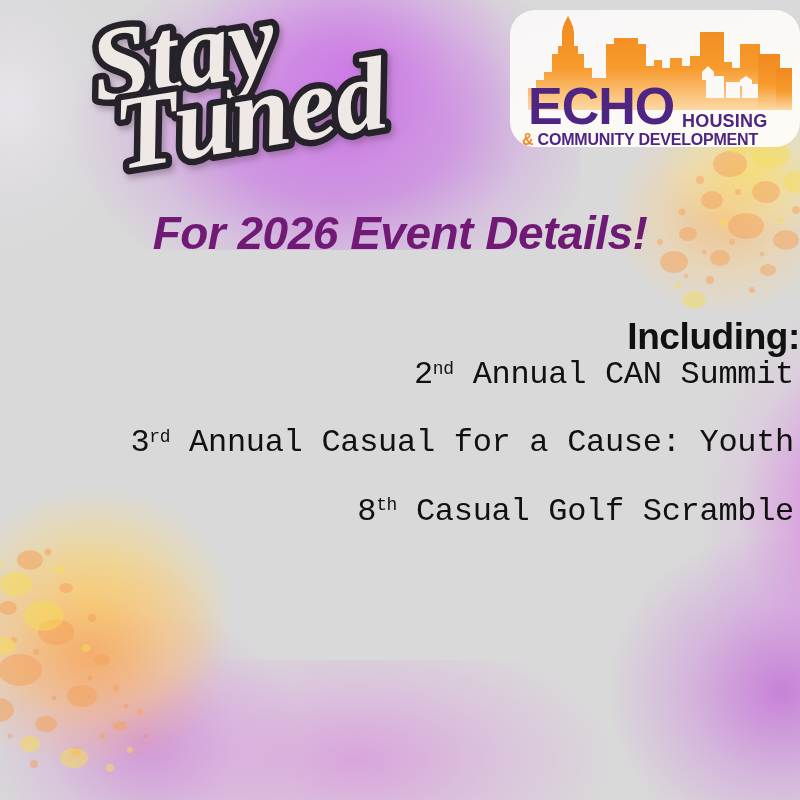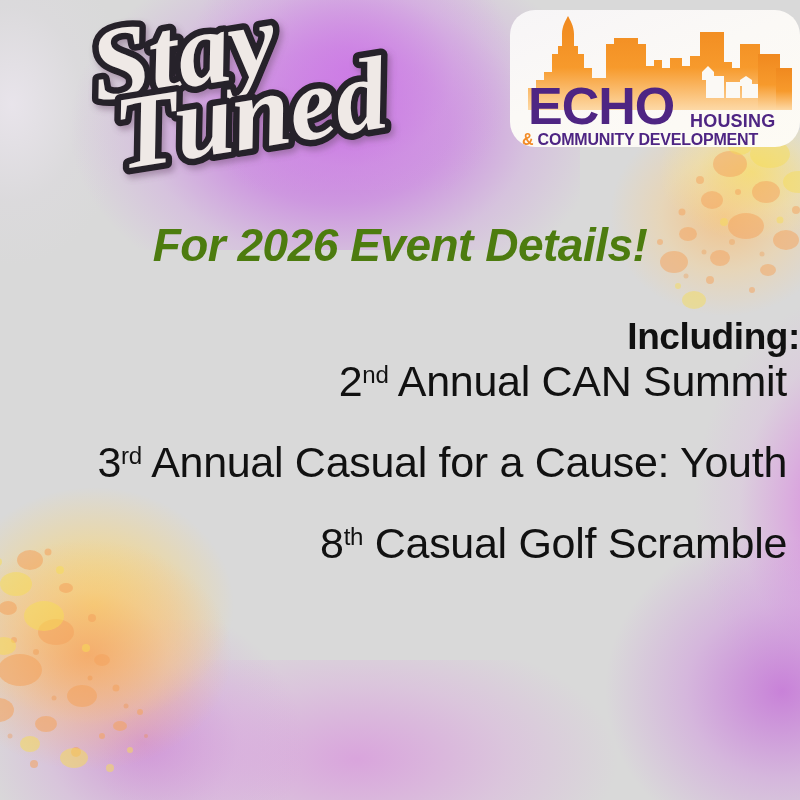--- a/index.html
+++ b/index.html
@@ -141,21 +141,20 @@
     color: #4e2583;
     letter-spacing: -1px;
   }
   .logo-housing {
     position: absolute;
     left: 172px; top: 101px;
     font-weight: bold;
     font-size: 18px;
     color: #4e2583;
     letter-spacing: 0.2px;
-    margin-left: 8px;
   }
   .logo-cdev {
     position: absolute;
     left: 12px; top: 121px;
     font-weight: bold;
     font-size: 16px;
     color: #4e2583;
     letter-spacing: -0.2px;
     white-space: nowrap;
   }
@@ -171,46 +170,46 @@
 
   
   #headline {
     position: absolute;
     left: 0; top: 206px;
     width: 800px;
     text-align: center;
     font-size: 46px;
     font-weight: bold;
     font-style: italic;
-    color: #4d7c0f;
+    color: #701a75;
     letter-spacing: -0.5px;
     white-space: nowrap;
-    margin-top: 12px;
   }
 
   
   #event-block {
     position: absolute;
     left: 0; top: 318px;
     width: 800px;
     text-align: right;
     color: #111111;
   }
   .including {
     font-size: 37px;
     font-weight: bold;
     line-height: 1.05;
     letter-spacing: -0.4px;
   }
   .event-line {
-    font-size: 43px;
+    font-size: 32px;
     font-weight: normal;
     line-height: 1.14;
     letter-spacing: -0.3px;
-    padding: 0 13px;
+    padding: 0 6px;
+    font-family: Liberation Mono, monospace;
   }
   .ev-gap { height: 32px; }
   sup {
     font-size: 0.56em;
     vertical-align: baseline;
     position: relative;
     top: -0.52em;
   }
 </style>
 </head>

